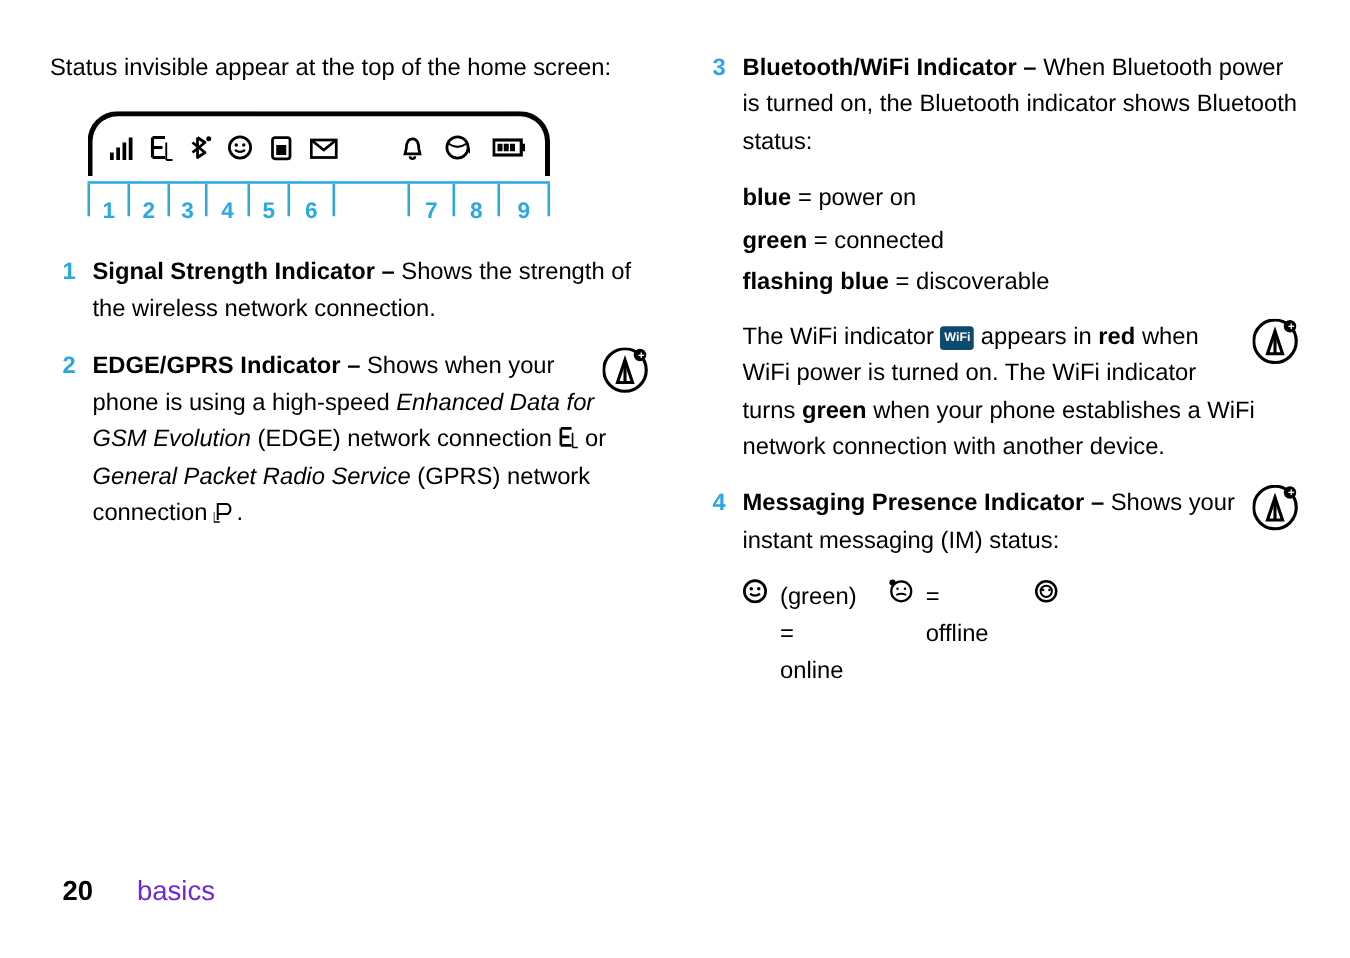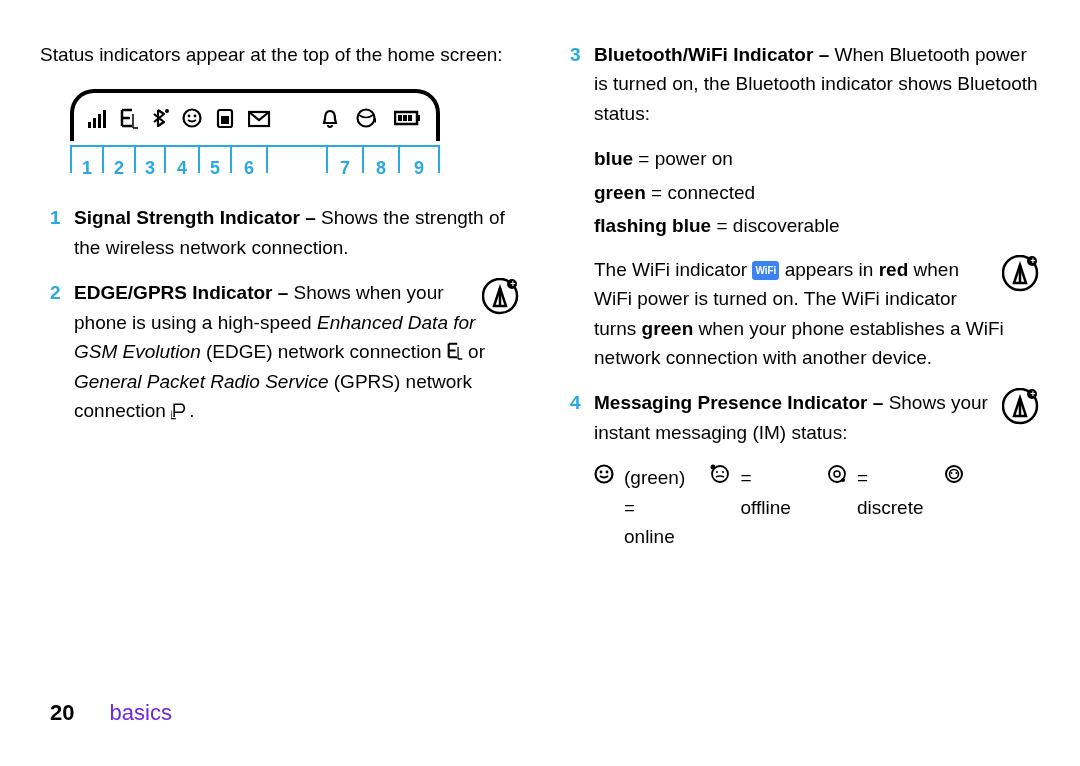--- a/index.html
+++ b/index.html
@@ -81,21 +81,21 @@
     .floaticon {
       float: right;
       margin-left: 6px;
       margin-bottom: 2px;
     }
     .key-list { margin: 16px 0 12px 34px; }
     .key-row { margin-bottom: 4px; }
     .inline-svg { display: inline-block; vertical-align: -4px; }
     .wifi-chip {
       display: inline-block;
-      background: #3b82f6;
+      background: #0c4a6e;
       color: #fff;
       border-radius: 3px;
       font-size: 10px;
       font-weight: bold;
       padding: 2px 3px;
       vertical-align: 2px;
     }
     .status-grid {
       display: grid;
       grid-template-columns: 1fr 1fr 1fr 1fr;
@@ -195,21 +195,21 @@
       <circle cx="10" cy="10" r="4.5" fill="none" stroke="#000" stroke-width="1.6"></circle>
       <circle cx="7.5" cy="9" r="1" fill="#000"></circle>
         <circle cx="12.5" cy="9" r="1" fill="#000"></circle>
     </g>
   </defs>
 </svg>
 
 <div class="columns">
 
   <div class="col">
-    <p class="intro">Status indicators appear at the top of the home screen:</p>
+    <p class="intro">Status invisible appear at the top of the home screen:</p>
 
     <div class="status-bar-figure">
       <div class="status-bar-box">
         <div class="status-icons-left">
           <svg width="20" height="22">
               <use href="#ic-signal"></use>
             </svg>
           <svg width="20" height="22">
               <use href="#ic-edge"></use>
             </svg>
@@ -315,26 +315,20 @@
         <span>(green) = online</span>
       </div>
       <div class="status-cell">
         <span class="glyph"><svg width="20" height="20">
               <use href="#ic-face-offline"></use>
             </svg></span>
         <span>= offline</span>
       </div>
       <div class="status-cell">
         <span class="glyph"><svg width="20" height="20">
-              <use href="#ic-face-discrete"></use>
-            </svg></span>
-        <span>= discrete</span>
-      </div>
-      <div class="status-cell">
-        <span class="glyph"><svg width="20" height="20">
               <use href="#ic-face-invis"></use>
             </svg></span>
       </div>
     </div>
   </div>
 </div>
 
 <div class="footer">
   <span class="pn">20</span>
   <span class="sec">basics</span>

